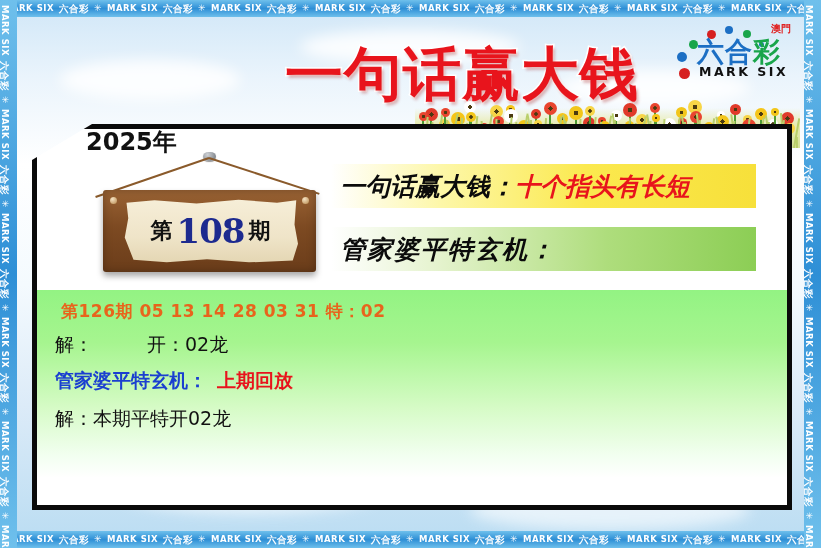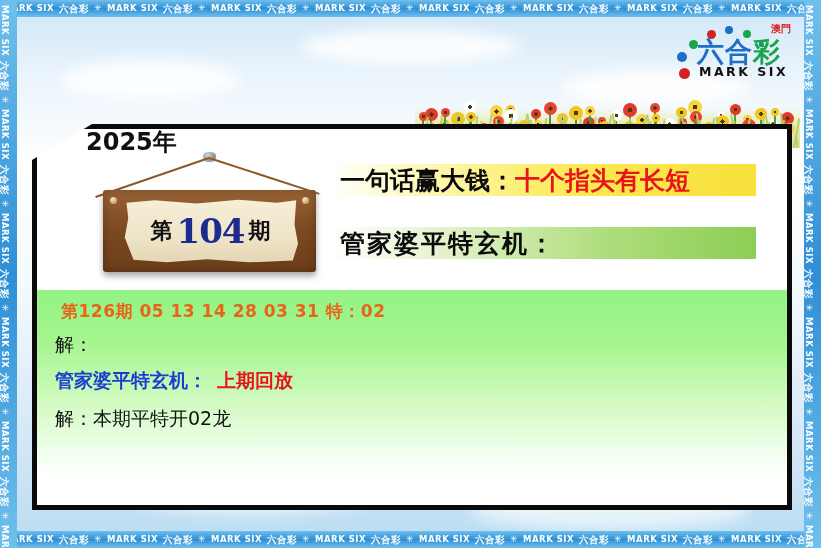--- a/index.html
+++ b/index.html
@@ -124,23 +124,23 @@
     font-size:22px; font-weight:bold; color:#111;
     font-family:"DejaVu Serif","Liberation Serif",serif;
   }
   .paper .num {
     font-size:34px; font-weight:bold; color:#1d2a8f; letter-spacing:-1px;
     font-family:"DejaVu Serif","Liberation Serif",serif;
   }
 
   
   .bx {
-    position:absolute; left:331px; height:32px; width:425px;
+    position:absolute; left:331px; height:44px; width:425px;
     display:flex; align-items:center; padding-left:9px;
-    font-size:25px; font-weight:bold; color:#0b0b0b; white-space:nowrap;
+    font-size:25px; font-weight:bold; color:#0b0b0b; white-space:nowrap;font-style:italic;
   }
   .bx .hi { color:#e8141c; }
   .bx1 { top:164px; background:linear-gradient(90deg,#ffffff 0%,#fdf7a8 26%,#fbe94f 60%,#f7e03a 100%); }
   .bx2 { top:227px; background:linear-gradient(90deg,#ffffff 0%,#e5f3ce 25%,#aedd7c 65%,#8cce55 100%); letter-spacing:2px; }
 
   
   .green {
     position:absolute; left:0px; top:161px; right:0px; bottom:27px;
     background:linear-gradient(180deg,#93f383 0%,#a6f58f 28%,#d5fbc5 62%,#f2fff0 88%,#ffffff 100%);
     padding:8px 0 0 18px;
@@ -258,20 +258,21 @@
         <span class="tok">MARK SIX</span>
         <span class="tok cn">六合彩</span>
         <span class="tok st">✳</span>
         <span class="tok">MARK SIX</span>
         <span class="tok cn">六合彩</span>
         <span class="tok st">✳</span>
         <span class="tok">MARK SIX</span>
       </div>
     </div>
 
+  <div class="brand-red">一句话赢大钱</div>
 
   <div class="logo">
     <div class="dot" style="left:52px;top:4px;width:8px;height:8px;background:#1c6fc4;"></div>
     <div class="dot" style="left:34px;top:8px;width:9px;height:9px;background:#d62020;"></div>
     <div class="dot" style="left:70px;top:8px;width:8px;height:8px;background:#19a54a;"></div>
     <div class="dot" style="left:16px;top:18px;width:9px;height:9px;background:#19a54a;"></div>
     <div class="dot" style="left:4px;top:30px;width:10px;height:10px;background:#1c6fc4;"></div>
     <div class="dot" style="left:6px;top:46px;width:11px;height:11px;background:#d62020;"></div>
     <div class="dot" style="left:86px;top:20px;width:5px;height:5px;background:#1c6fc4;"></div>
     <div class="mo">澳門</div>
@@ -517,20 +518,21 @@
     <div class="green">
 
       <div class="line l1">
         <span class="val">第126期 05 13 14 28 03 31 特：02</span>
       </div>
 
 
       <div class="line l3">
         <span>解：</span>
         <span class="gap"></span>
+        <span>开：02龙</span>
       </div>
 
       <div class="line l4">
         <span class="lbl">管家婆平特玄机：</span>
         <span class="val">上期回放</span>
       </div>
 
       <div class="line l5">
         <span>解：本期平特开02龙</span>
       </div>
@@ -547,18 +549,18 @@
   <div class="bx bx2">
     <span>管家婆平特玄机：</span>
   </div>
 
   <div class="nail"></div>
   <div class="rope" style="left:209px;top:157px;width:120px;transform:rotate(161deg);"></div>
   <div class="rope" style="left:209px;top:157px;width:116px;transform:rotate(18deg);"></div>
   <div class="sign">
     <div class="paper">
       <span class="d1">第</span>
-      <span class="num">104</span>
+      <span class="num">108</span>
       <span class="d2">期</span>
     </div>
   </div>
 
 </div>
 
 </body></html>

